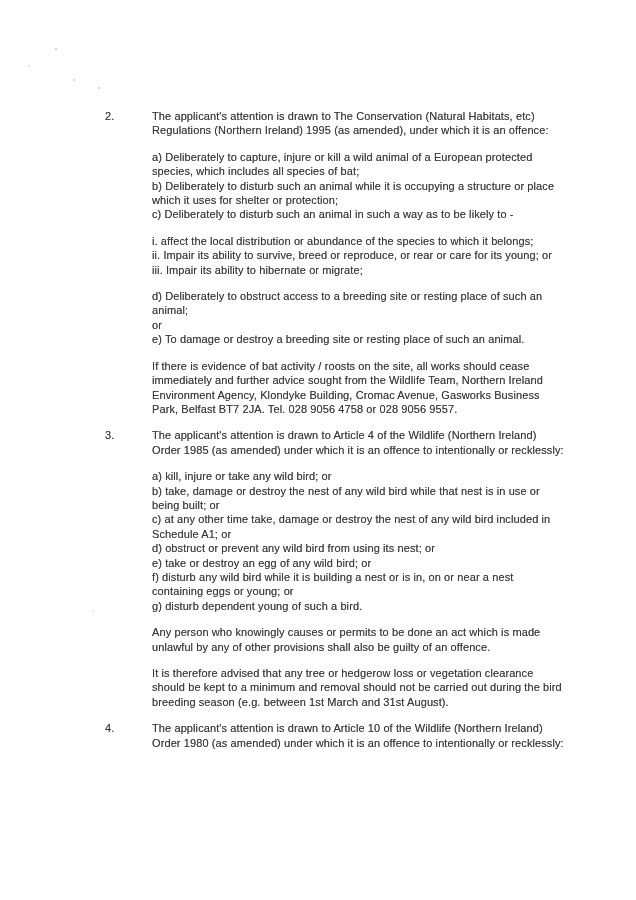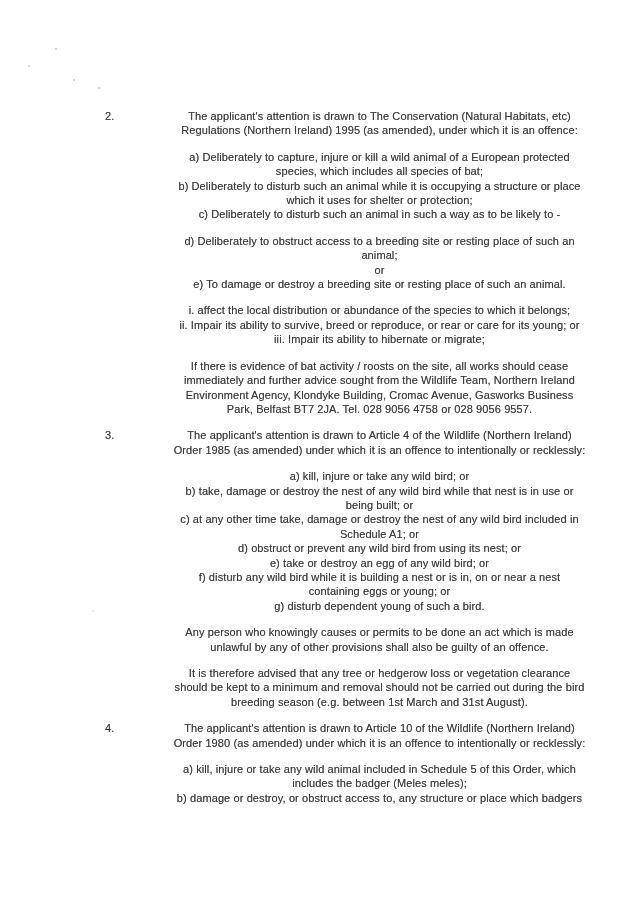--- a/index.html
+++ b/index.html
@@ -34,21 +34,20 @@
     line-height: 14.4px;
     letter-spacing: 0.1px;
     text-shadow: 0 0 0.5px rgba(70,70,70,0.65);
   }
   .body {
     width: 455px;
     font-size: 11px;
     line-height: 14.4px;
     letter-spacing: 0.1px;
     text-shadow: 0 0 0.5px rgba(70,70,70,0.65);
-    text-align: center;
   }
   .block {
     white-space: pre;
     margin-bottom: 12px;
   }
   .block:last-child {
     margin-bottom: 0;
   }
   .speck {
     position: absolute;
@@ -80,27 +79,27 @@
     <div class="section">
       <div class="num">2.</div>
       <div class="body">
         <div class="block">The applicant's attention is drawn to The Conservation (Natural Habitats, etc)
 Regulations (Northern Ireland) 1995 (as amended), under which it is an offence:</div>
         <div class="block">a) Deliberately to capture, injure or kill a wild animal of a European protected
 species, which includes all species of bat;
 b) Deliberately to disturb such an animal while it is occupying a structure or place
 which it uses for shelter or protection;
 c) Deliberately to disturb such an animal in such a way as to be likely to -</div>
+        <div class="block">i. affect the local distribution or abundance of the species to which it belongs;
+ii. Impair its ability to survive, breed or reproduce, or rear or care for its young; or
+iii. Impair its ability to hibernate or migrate;</div>
         <div class="block">d) Deliberately to obstruct access to a breeding site or resting place of such an
 animal;
 or
 e) To damage or destroy a breeding site or resting place of such an animal.</div>
-        <div class="block">i. affect the local distribution or abundance of the species to which it belongs;
-ii. Impair its ability to survive, breed or reproduce, or rear or care for its young; or
-iii. Impair its ability to hibernate or migrate;</div>
         <div class="block">If there is evidence of bat activity / roosts on the site, all works should cease
 immediately and further advice sought from the Wildlife Team, Northern Ireland
 Environment Agency, Klondyke Building, Cromac Avenue, Gasworks Business
 Park, Belfast BT7 2JA. Tel. 028 9056 4758 or 028 9056 9557.</div>
       </div>
     </div>
 
     <div class="section">
       <div class="num">3.</div>
       <div class="body">
@@ -122,20 +121,17 @@
 should be kept to a minimum and removal should not be carried out during the bird
 breeding season (e.g. between 1st March and 31st August).</div>
       </div>
     </div>
 
     <div class="section">
       <div class="num">4.</div>
       <div class="body">
         <div class="block">The applicant's attention is drawn to Article 10 of the Wildlife (Northern Ireland)
 Order 1980 (as amended) under which it is an offence to intentionally or recklessly:</div>
-        <div class="block">a) kill, injure or take any wild animal included in Schedule 5 of this Order, which
-includes the badger (Meles meles);
-b) damage or destroy, or obstruct access to, any structure or place which badgers</div>
       </div>
     </div>
 
   </div>
 </div>
 
 </body></html>

